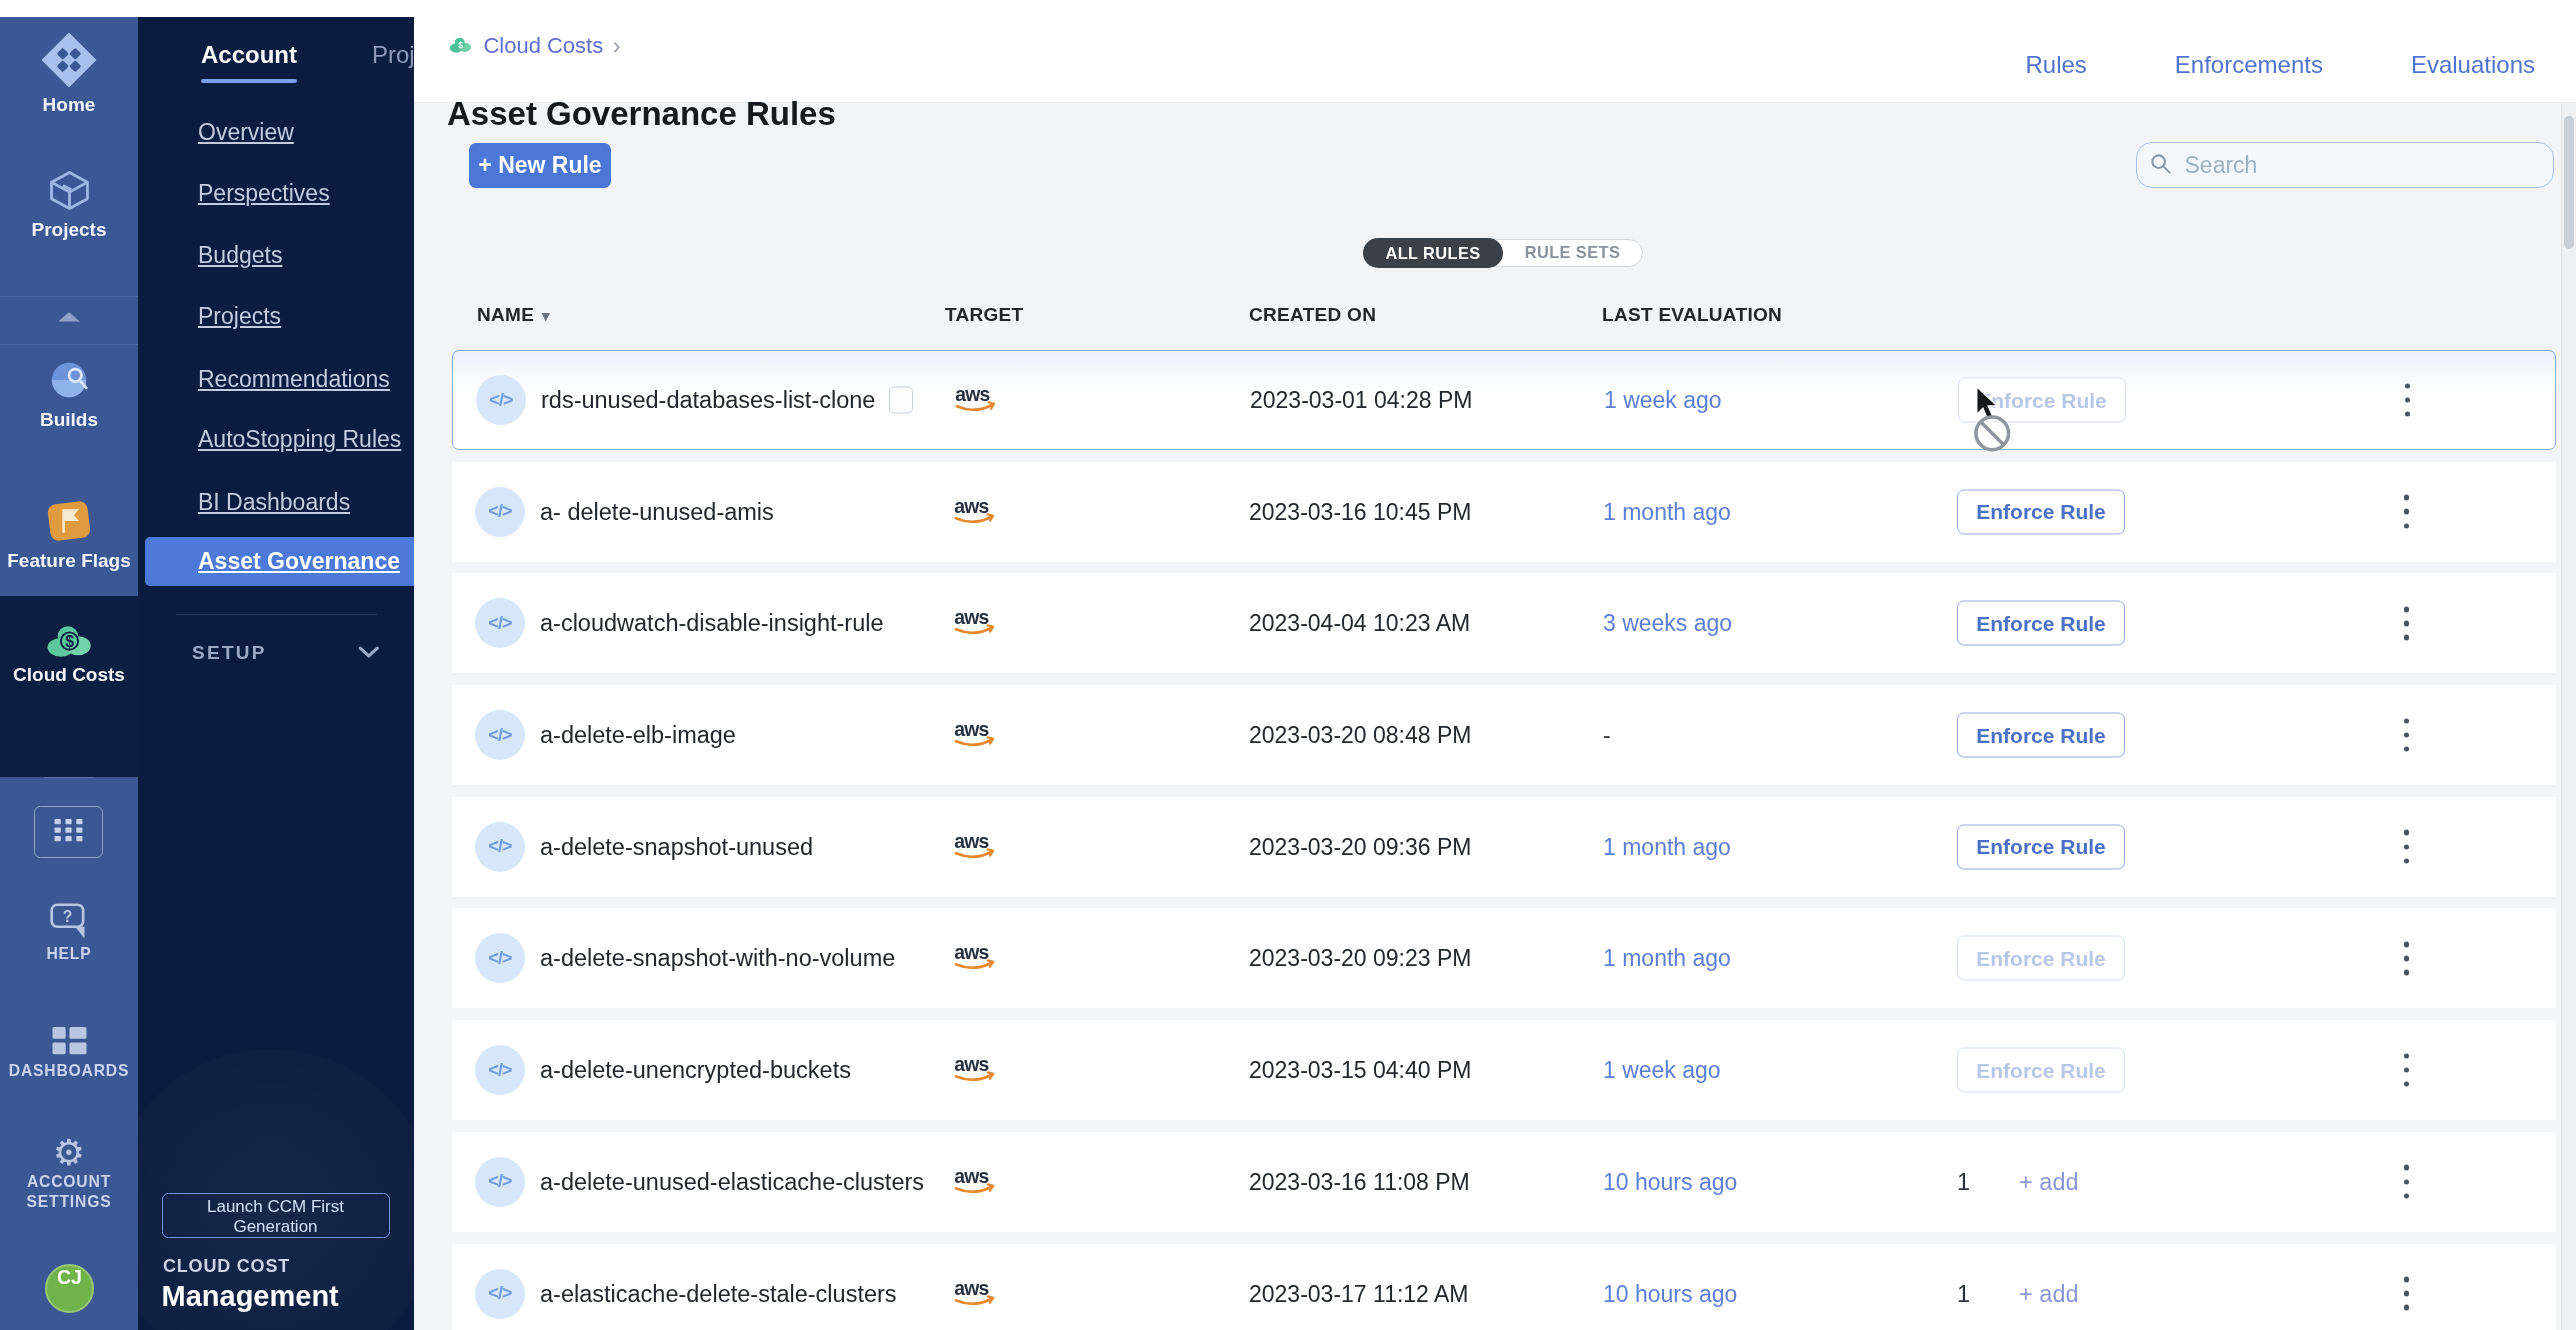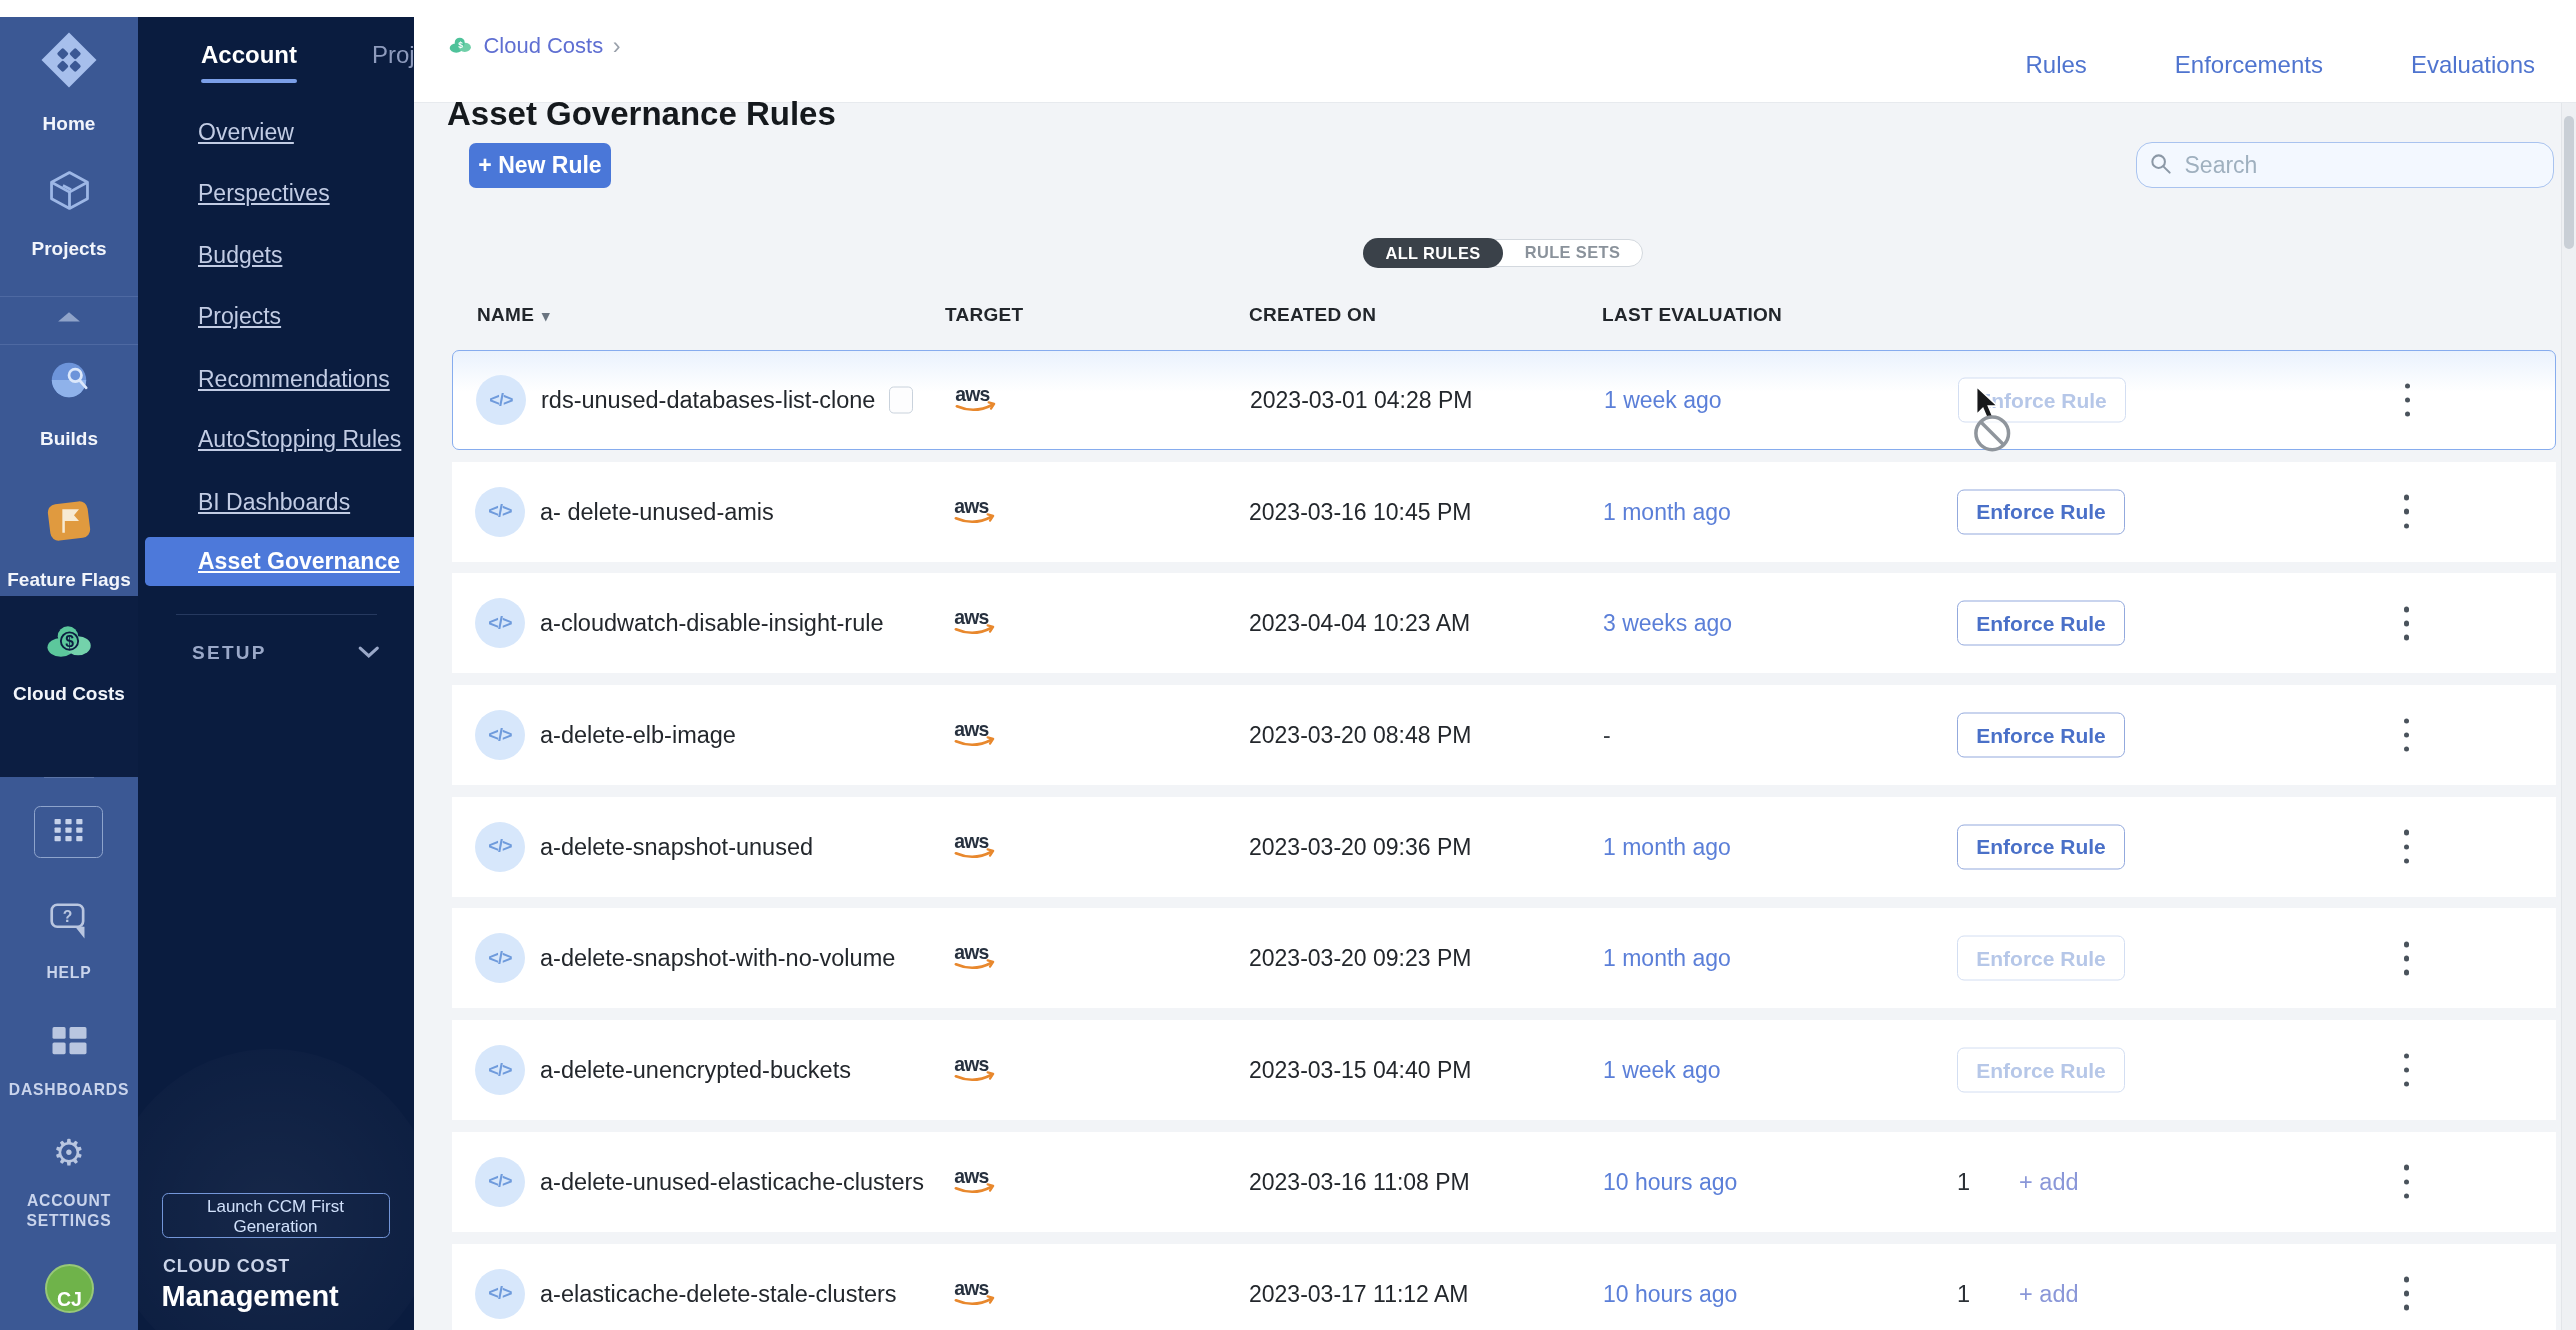--- a/index.html
+++ b/index.html
@@ -7,36 +7,36 @@
   .page {
     position:relative; width:2576px; height:1331px; overflow:hidden;
     font-family:"Liberation Sans", sans-serif; background:#ffffff;
   }
   
   .rail {
     position:absolute; left:0; top:17px; bottom:0; width:138px;
     background:#3b5894; color:#fff;
   }
   .rail-item { position:absolute; left:0; width:138px; text-align:center; }
-  .rail-label { display:block; color:#f2f5fb; font-weight:bold; font-size:19px; margin-top:20px; }
+  .rail-label { display:block; color:#f2f5fb; font-weight:bold; font-size:19px; margin-top:1px; }
   .rail-label.small { font-size:15.7px; color:#c9d4ec; letter-spacing:0.8px; font-weight:bold; }
   .rail-dark {
     position:absolute; left:0; top:579px; width:138px; height:181px;
     background:#0c1e42;
   }
   .rail-divider { position:absolute; left:15.7px; width:107px; height:0.8px; background:#5a74a8; }
   .collapse-zone { position:absolute; left:0; top:279px; width:138px; height:49px; }
   .collapse-zone .line { position:absolute; left:0; width:138px; height:0.8px; background:#4e69a2; }
   .apps-box {
     position:absolute; left:34px; top:789px; width:69px; height:52px;
     border:1.6px solid #8ea4cc; border-radius:6.3px; display:flex; align-items:center; justify-content:center;
   }
   .avatar {
     position:absolute; left:45px; top:1247px; width:49px; height:49px; border-radius:50%;
-    background:#6fb34a; border:2.3px solid #9ccб7a; display:flex; align-items:flex-end; justify-content:center;
+    background:#6fb34a; border:2.3px solid #9ccб7a; display:flex; align-items:flex-start; justify-content:center;
     color:#fff; font-weight:bold; font-size:19.6px; border:2.3px solid #98c878;
   }
   
   .subnav {
     position:absolute; left:138px; top:17px; bottom:0; width:276px;
     background:#0a1c3f; overflow:hidden;
   }
   .subnav::after{
     content:""; position:absolute; left:-31px; bottom:-47px; width:329px; height:329px;
     border-radius:50%; background:radial-gradient(circle, rgba(255,255,255,0.05), rgba(255,255,255,0));

